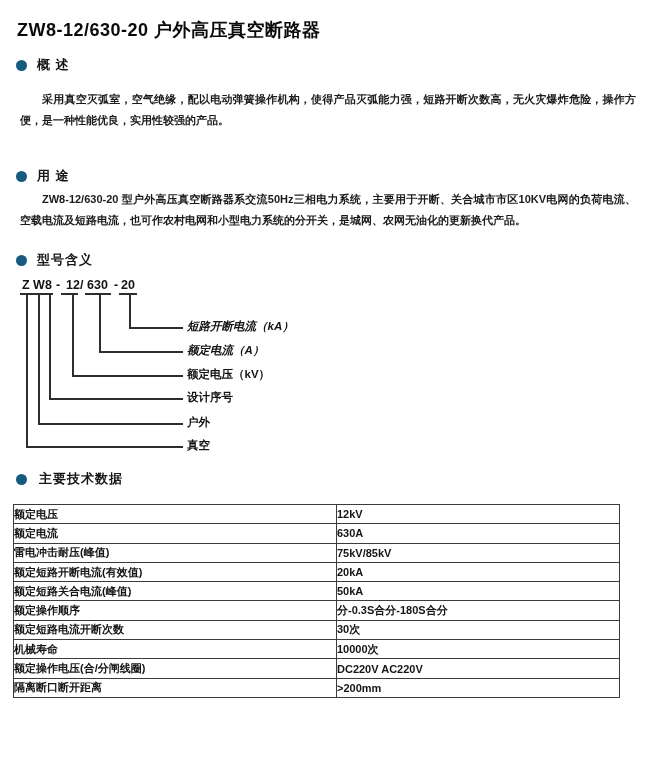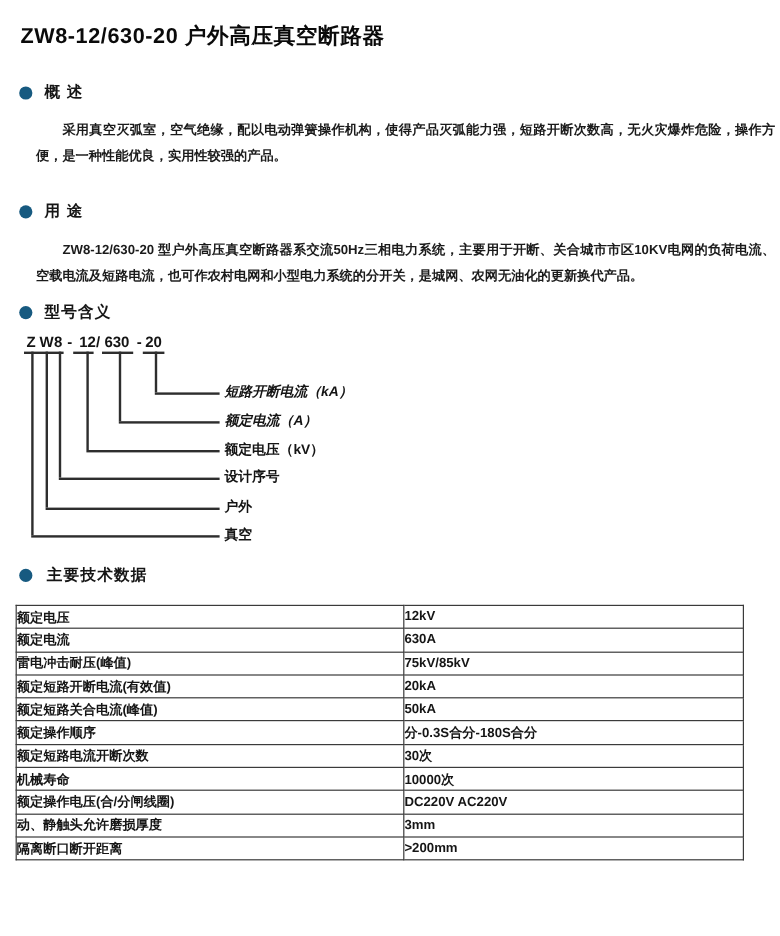--- a/index.html
+++ b/index.html
@@ -38,21 +38,21 @@
     flex: 0 0 auto;
   }
   .para {
     left: 18px;
     width: 616px;
     font-size: 11px;
     font-weight: bold;
     line-height: 21px;
     text-indent: 2em;
     color: #1b1b1b;
-    margin: 12px;
+    margin: 2px;
     text-align: justify;
   }
   
   .diagram { left: 0; top: 278px; width: 650px; height: 200px; }
   .code-part {
     position: absolute;
     top: 0;
     font-size: 12.5px;
     font-weight: bold;
     color: #141414;
@@ -91,21 +91,21 @@
   td.c-label { width: 322px; padding-left: 20px; }
   td.c-value { width: 282px; padding-left: 40px; }
 </style>
 </head>
 <body>
 
 <div class="page">
 
   <div class="abs page-title">ZW8-12/630-20 户外高压真空断路器</div>
 
-  <div class="abs section-header" style="left:16px; top:68px;">
+  <div class="abs section-header" style="left:16px; top:56px;">
     <span class="bullet"></span>
     <span>概 述</span>
   </div>
   <p class="abs para" style="top:87px;">采用真空灭弧室，空气绝缘，配以电动弹簧操作机构，使得产品灭弧能力强，短路开断次数高，无火灾爆炸危险，操作方便，是一种性能优良，实用性较强的产品。</p>
 
   <div class="abs section-header" style="left:16px; top:167px;">
     <span class="bullet"></span>
     <span>用 途</span>
   </div>
   <p class="abs para" style="top:187px;">ZW8-12/630-20 型户外高压真空断路器系交流50Hz三相电力系统，主要用于开断、关合城市市区10KV电网的负荷电流、空载电流及短路电流，也可作农村电网和小型电力系统的分开关，是城网、农网无油化的更新换代产品。</p>
@@ -191,23 +191,19 @@
       </tr>
       <tr>
         <td class="c-label">机械寿命</td>
         <td class="c-value">10000次</td>
       </tr>
       <tr>
         <td class="c-label">额定操作电压(合/分闸线圈)</td>
         <td class="c-value">DC220V AC220V</td>
       </tr>
       <tr>
-        <td class="c-label">动、静触头允许磨损厚度</td>
-        <td class="c-value">3mm</td>
-      </tr>
-      <tr>
         <td class="c-label">隔离断口断开距离</td>
         <td class="c-value">&gt;200mm</td>
       </tr>
     </tbody>
   </table>
 
 </div>
 
 </body></html>

